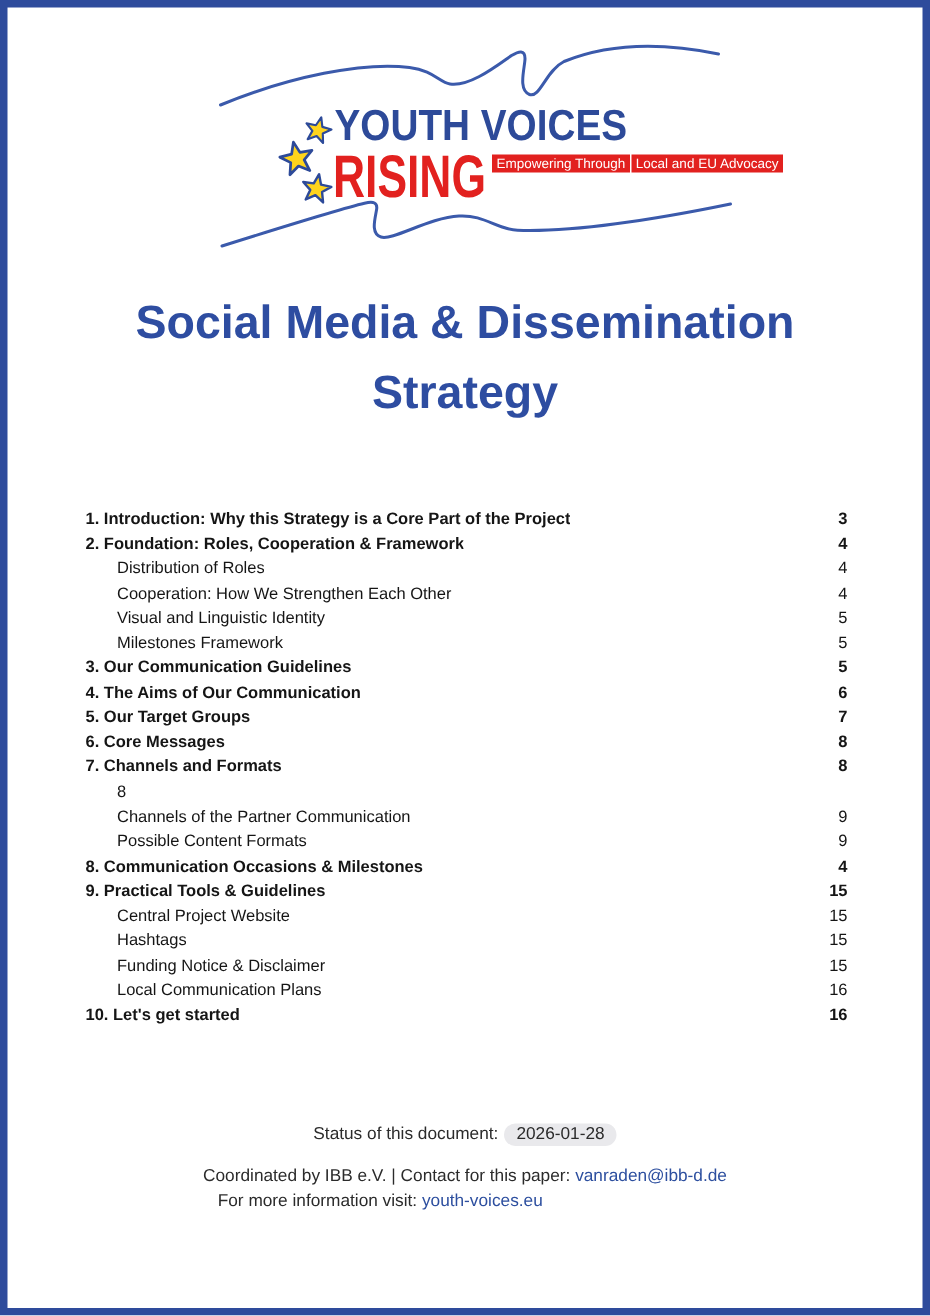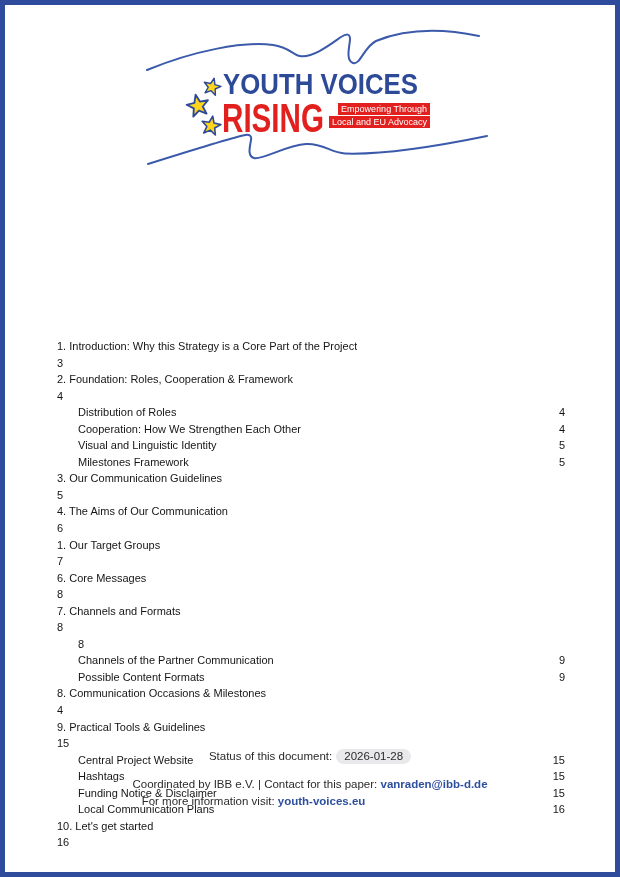--- a/index.html
+++ b/index.html
@@ -26,21 +26,21 @@
     white-space: nowrap;
   }
   .logo-line2 {
     position: absolute; left: 222px; top: 96px;
     font-size: 40px; font-weight: bold; color: #e2211f;
     transform: scaleX(0.74); transform-origin: left top;
     white-space: nowrap;
   }
   .logo-badge {
     position: absolute; left: 328px; top: 103px; width: 102px;
-    display: flex; flex-direction: column; align-items: flex-end; gap: 1px; justify-content: space-between;
+    display: flex; align-items: flex-end; gap: 1px; justify-content: space-between;
   }
   .badge-bar {
     display: inline-block; background: #e2211f; color: #ffffff;
     font-size: 9px; line-height: 10.5px; padding: 0.5px 3px 1px;
     white-space: nowrap; font-weight: normal;
   }
 
   
   .doc-title {
     position: absolute; left: 0; top: 191px; width: 620px;
@@ -50,21 +50,21 @@
 
   
   .toc {
     position: absolute; left: 57px; top: 338px; width: 508px;
     font-size: 11px; color: #151515;
   }
   .toc-row {
     display: flex; justify-content: space-between; align-items: baseline;
     line-height: 16.55px; white-space: nowrap;
   }
-  .toc-row.is-bold { font-weight: normal; flex-direction: column; }
+  .toc-row.is-bold { font-weight: bold; }
   .toc-row.is-indent { padding-left: 21px; }
   .toc-label { overflow: hidden; }
   .toc-page { text-align: right; }
 
   
   .footer-status {
     position: absolute; left: 0; top: 749px; width: 620px;
     text-align: center; font-size: 11.5px; color: #2b2b2b;
   }
   .status-pill {
@@ -72,21 +72,21 @@
     padding: 1px 8px 2px; margin-left: 4px; color: #2b2b2b;
   }
   .footer-contact {
     position: absolute; left: 0; top: 778px; width: 620px;
     text-align: center; font-size: 11.5px; color: #2b2b2b;
   }
   .footer-info {
     position: absolute; left: 0; top: 795px; width: 507px;
     text-align: center; font-size: 11.5px; color: #2b2b2b;
   }
-  .blue-link { color: #2d4f9f; font-weight: bold; text-decoration: none; margin-top: 40px; }
+  .blue-link { color: #2d4f9f; font-weight: normal; text-decoration: none; margin-top: 40px; }
 </style>
 </head>
 <body>
 
 <div class="page">
 
   <div class="logo">
 
     <svg class="wave-top" width="340" height="46" viewBox="0 0 340 46">
       <path d="M4,43 C50,24 100,14 130,18 C146,20 150,28 157,29 C170,31 188,17 198,10 C203,7 207,6 207,12 C207,18 202,33 210,36 C217,38.5 221,20 233,14 C265,1 302,2 336,9" fill="none" stroke="#3b5aab" stroke-width="2" stroke-linecap="round"></path>
@@ -106,20 +106,24 @@
     <div class="logo-badge">
       <span class="badge-bar">Empowering Through</span>
       <span class="badge-bar">Local and EU Advocacy</span>
     </div>
 
     <svg class="wave-bottom" width="348" height="40" viewBox="0 0 348 40">
       <path d="M5,33 C40,22 85,8 100,4.5 C106,3 109,4 108,9 C107,15 104,25 111,27 C119,29.5 143,14 163,13 C180,12 188,22 202,22.5 C245,24 305,13 344,5" fill="none" stroke="#3b5aab" stroke-width="2" stroke-linecap="round"></path>
     </svg>
   </div>
 
+  <div class="doc-title">
+    <div>Social Media &amp; Dissemination</div>
+    <div>Strategy</div>
+  </div>
 
   <div class="toc">
 
       <div class="toc-row is-bold">
         <span class="toc-label">1. Introduction: Why this Strategy is a Core Part of the Project</span>
         <span class="toc-page">3</span>
       </div>
 
       <div class="toc-row is-bold">
         <span class="toc-label">2. Foundation: Roles, Cooperation &amp; Framework</span>
@@ -150,21 +154,21 @@
         <span class="toc-label">3. Our Communication Guidelines</span>
         <span class="toc-page">5</span>
       </div>
 
       <div class="toc-row is-bold">
         <span class="toc-label">4. The Aims of Our Communication</span>
         <span class="toc-page">6</span>
       </div>
 
       <div class="toc-row is-bold">
-        <span class="toc-label">1. Our Target Groups</span>
+        <span class="toc-label">5. Our Target Groups</span>
         <span class="toc-page">7</span>
       </div>
 
       <div class="toc-row is-bold">
         <span class="toc-label">6. Core Messages</span>
         <span class="toc-page">8</span>
       </div>
 
       <div class="toc-row is-bold">
         <span class="toc-label">7. Channels and Formats</span>

